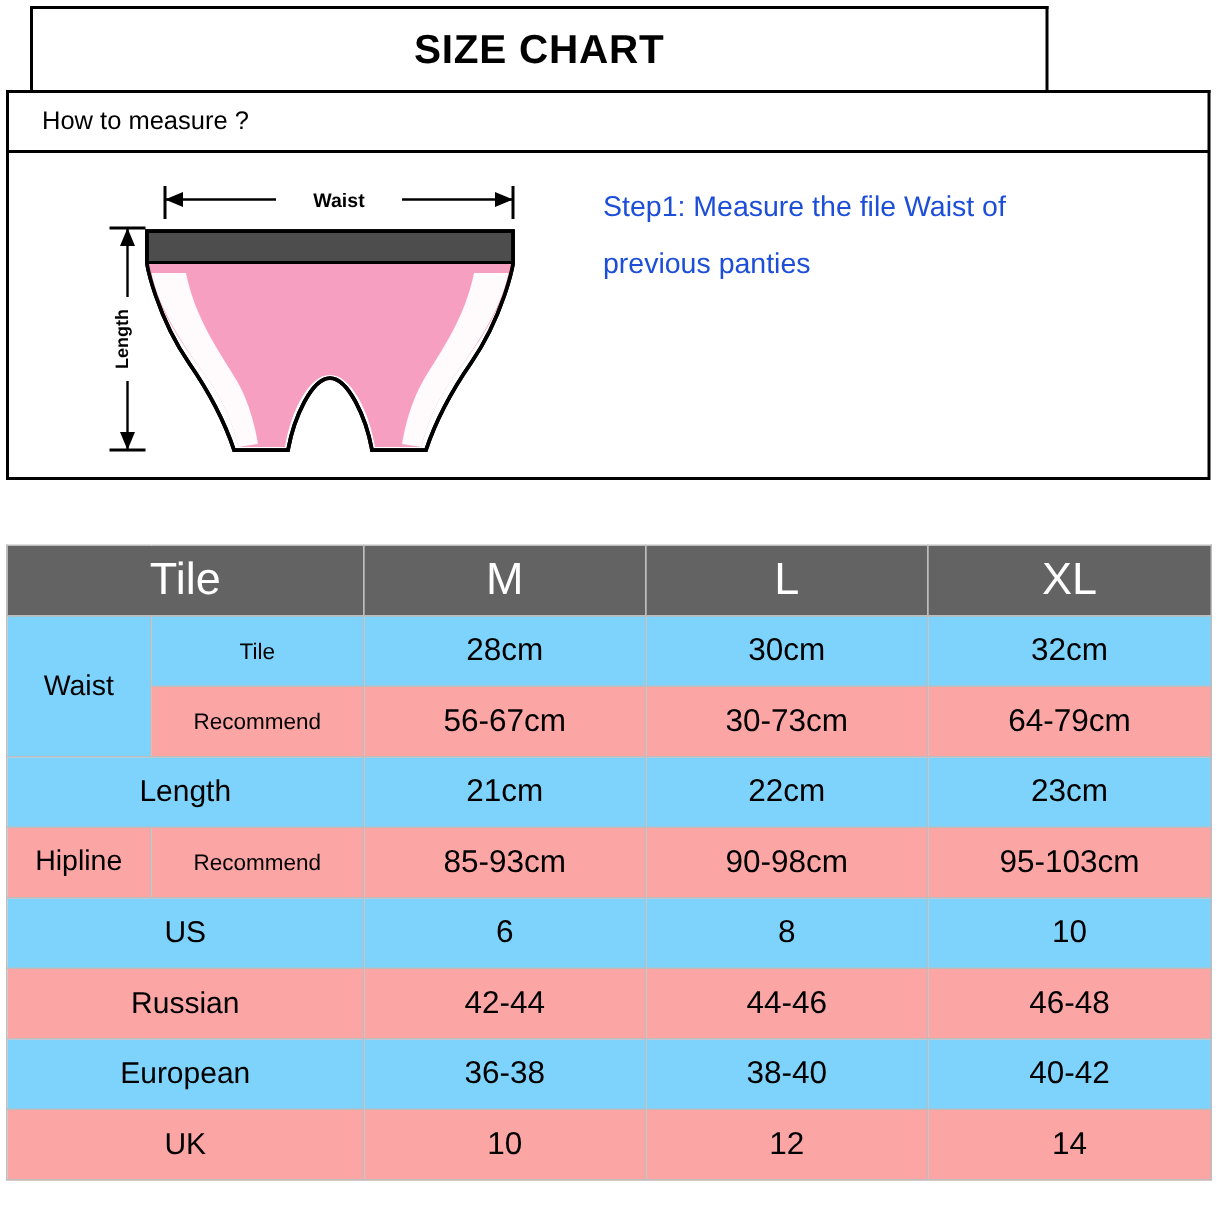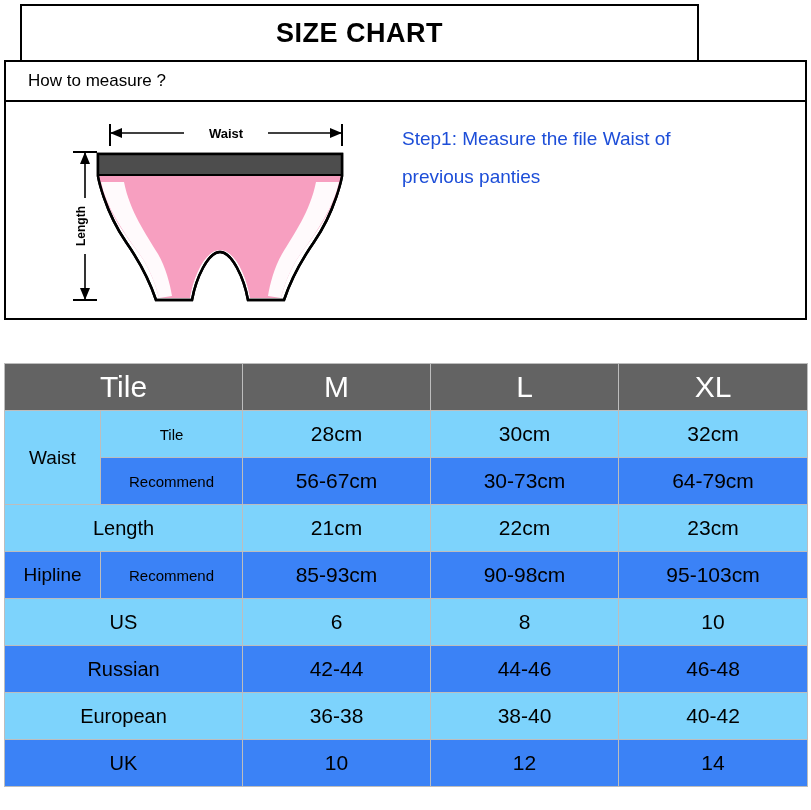--- a/index.html
+++ b/index.html
@@ -103,21 +103,21 @@
   }
   .hdr td {
     background: #636363;
     color: #ffffff;
     height: 63px;
     font-size: 30px;
     border: 1px solid #636363;
   }
   .hdr td.hdr-size { font-size: 30px; }
   .row-light td { background: #7dd3fc; }
-  .row-grey td { background: #3b82f6; }
+  .row-grey td { background: #fca5a5; }
   .lbl {
     font-size: 20px;
   }
   .lbl-small {
     font-size: 15px;
   }
   .val {
     font-size: 21px;
     margin-top: 30px;
   }

